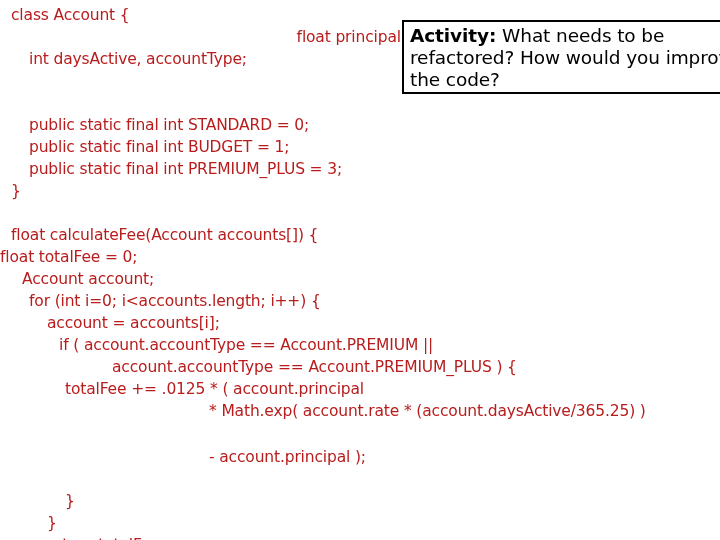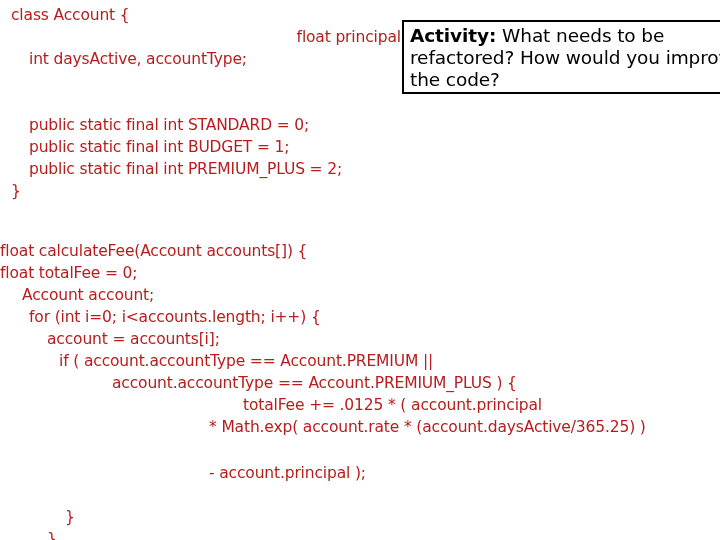--- a/index.html
+++ b/index.html
@@ -72,31 +72,31 @@
 <div id="slide">
 
   <div id="code-block">
       <div class="code-line" style="padding-left: 11px;">class Account {</div>
       <div class="code-line" style="padding-left: 23px; text-align: center;">float principal, rate;</div>
       <div class="code-line" style="padding-left: 29px;">int daysActive, accountType;</div>
       <div class="code-line blank" style="padding-left: 11px;"></div>
       <div class="code-line blank" style="padding-left: 11px;"></div>
       <div class="code-line" style="padding-left: 29px;">public static final int STANDARD = 0;</div>
       <div class="code-line" style="padding-left: 29px;">public static final int BUDGET = 1;</div>
-      <div class="code-line" style="padding-left: 29px;">public static final int PREMIUM_PLUS = 2;</div>
+      <div class="code-line" style="padding-left: 29px;">public static final int PREMIUM_PLUS = 3;</div>
       <div class="code-line" style="padding-left: 11px;">}</div>
       <div class="code-line blank" style="padding-left: 11px;"></div>
-      <div class="code-line" style=" margin-top: 16px;">float calculateFee(Account accounts[]) {</div>
+      <div class="code-line" style="padding-left: 11px;">float calculateFee(Account accounts[]) {</div>
       <div class="code-line" style="">float totalFee = 0;</div>
       <div class="code-line" style="padding-left: 22px;">Account account;</div>
       <div class="code-line" style="padding-left: 29px;">for (int i=0; i&lt;accounts.length; i++) {</div>
       <div class="code-line" style="padding-left: 47px;">account = accounts[i];</div>
       <div class="code-line" style="padding-left: 59px;">if ( account.accountType == Account.PREMIUM ||</div>
       <div class="code-line" style="padding-left: 112px;">account.accountType == Account.PREMIUM_PLUS ) {</div>
-      <div class="code-line" style="padding-left: 65px; text-align: center;">totalFee += .0125 * ( account.principal</div>
+      <div class="code-line" style="padding-left: 65px;">totalFee += .0125 * ( account.principal</div>
       <div class="code-line" style="padding-left: 209px;">* Math.exp( account.rate * (account.daysActive/365.25) )</div>
       <div class="code-line" style="padding-left: 209px; margin-top: 24px;">- account.principal );</div>
       <div class="code-line blank" style="padding-left: 11px;"></div>
       <div class="code-line" style="padding-left: 65px;">}</div>
       <div class="code-line" style="padding-left: 47px;">}</div>
       <div class="code-line" style="padding-left: 47px;">return totalFee;</div>
     </div>
 
   <div id="activity-box">
     <div id="activity-text">

